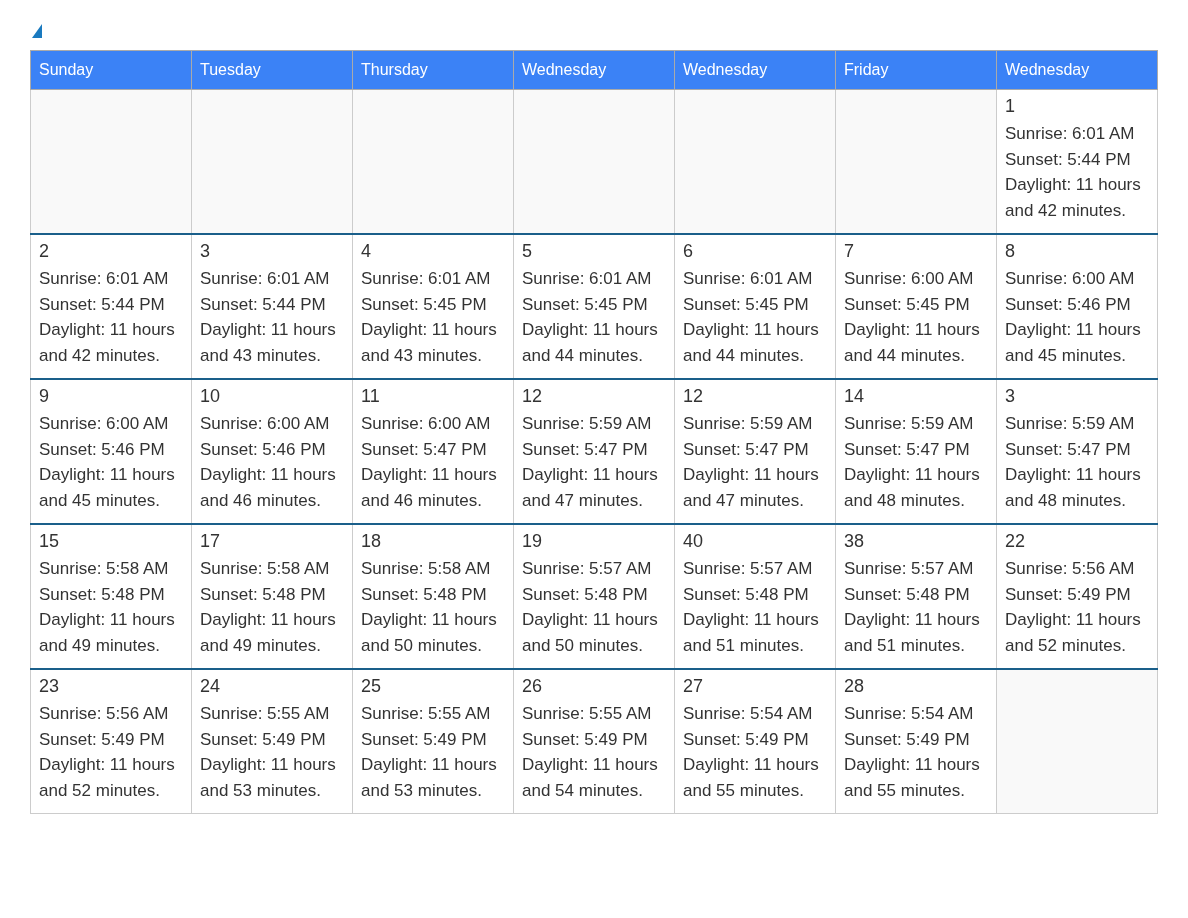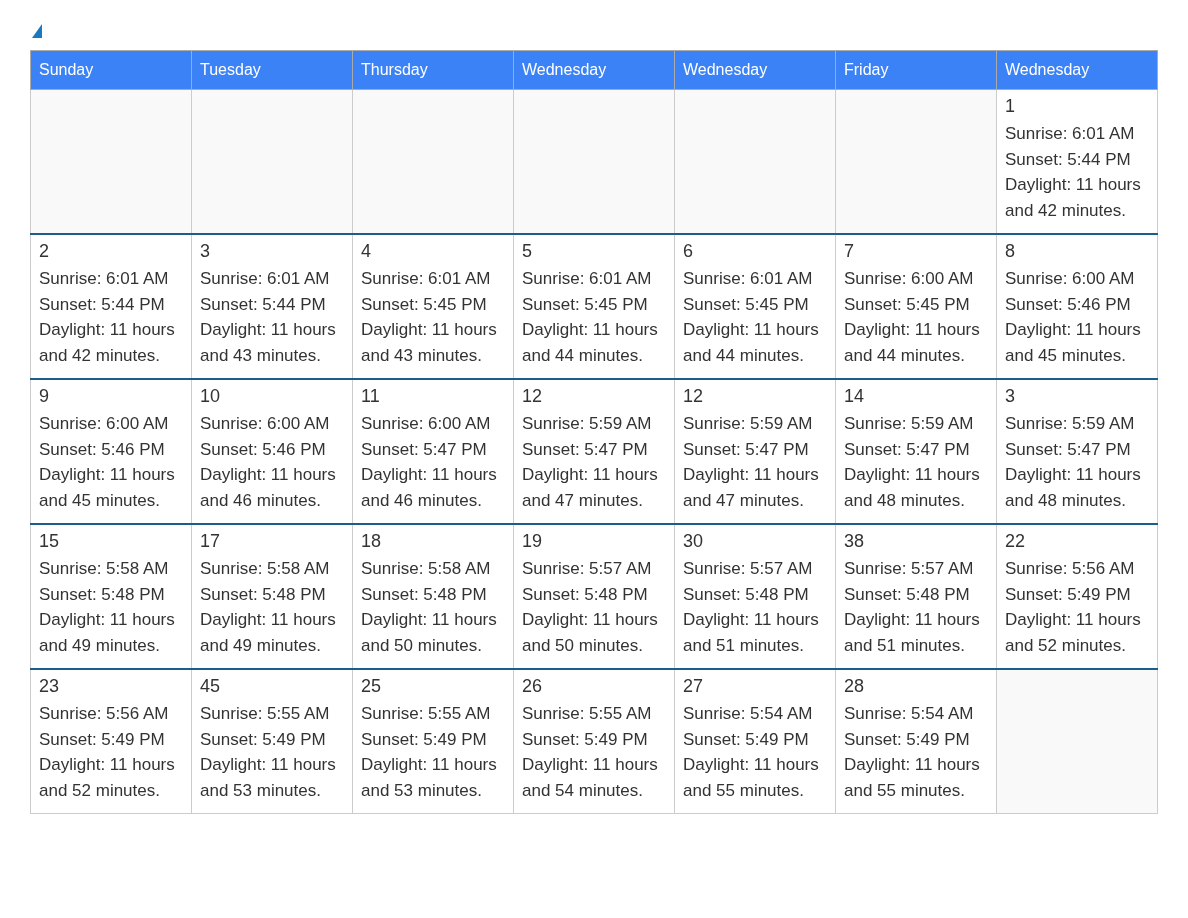--- a/index.html
+++ b/index.html
@@ -214,39 +214,39 @@
         </td>
         <td>
           <span class="day-number">18</span>
           <div class="day-info">Sunrise: 5:58 AM<br>Sunset: 5:48 PM<br>Daylight: 11 hours<br>and 50 minutes.</div>
         </td>
         <td>
           <span class="day-number">19</span>
           <div class="day-info">Sunrise: 5:57 AM<br>Sunset: 5:48 PM<br>Daylight: 11 hours<br>and 50 minutes.</div>
         </td>
         <td>
-          <span class="day-number">30</span>
+          <span class="day-number">40</span>
           <div class="day-info">Sunrise: 5:57 AM<br>Sunset: 5:48 PM<br>Daylight: 11 hours<br>and 51 minutes.</div>
         </td>
         <td>
           <span class="day-number">38</span>
           <div class="day-info">Sunrise: 5:57 AM<br>Sunset: 5:48 PM<br>Daylight: 11 hours<br>and 51 minutes.</div>
         </td>
         <td>
           <span class="day-number">22</span>
           <div class="day-info">Sunrise: 5:56 AM<br>Sunset: 5:49 PM<br>Daylight: 11 hours<br>and 52 minutes.</div>
         </td>
       </tr>
       <tr class="row-separator">
         <td>
           <span class="day-number">23</span>
           <div class="day-info">Sunrise: 5:56 AM<br>Sunset: 5:49 PM<br>Daylight: 11 hours<br>and 52 minutes.</div>
         </td>
         <td>
-          <span class="day-number">45</span>
+          <span class="day-number">24</span>
           <div class="day-info">Sunrise: 5:55 AM<br>Sunset: 5:49 PM<br>Daylight: 11 hours<br>and 53 minutes.</div>
         </td>
         <td>
           <span class="day-number">25</span>
           <div class="day-info">Sunrise: 5:55 AM<br>Sunset: 5:49 PM<br>Daylight: 11 hours<br>and 53 minutes.</div>
         </td>
         <td>
           <span class="day-number">26</span>
           <div class="day-info">Sunrise: 5:55 AM<br>Sunset: 5:49 PM<br>Daylight: 11 hours<br>and 54 minutes.</div>
         </td>

